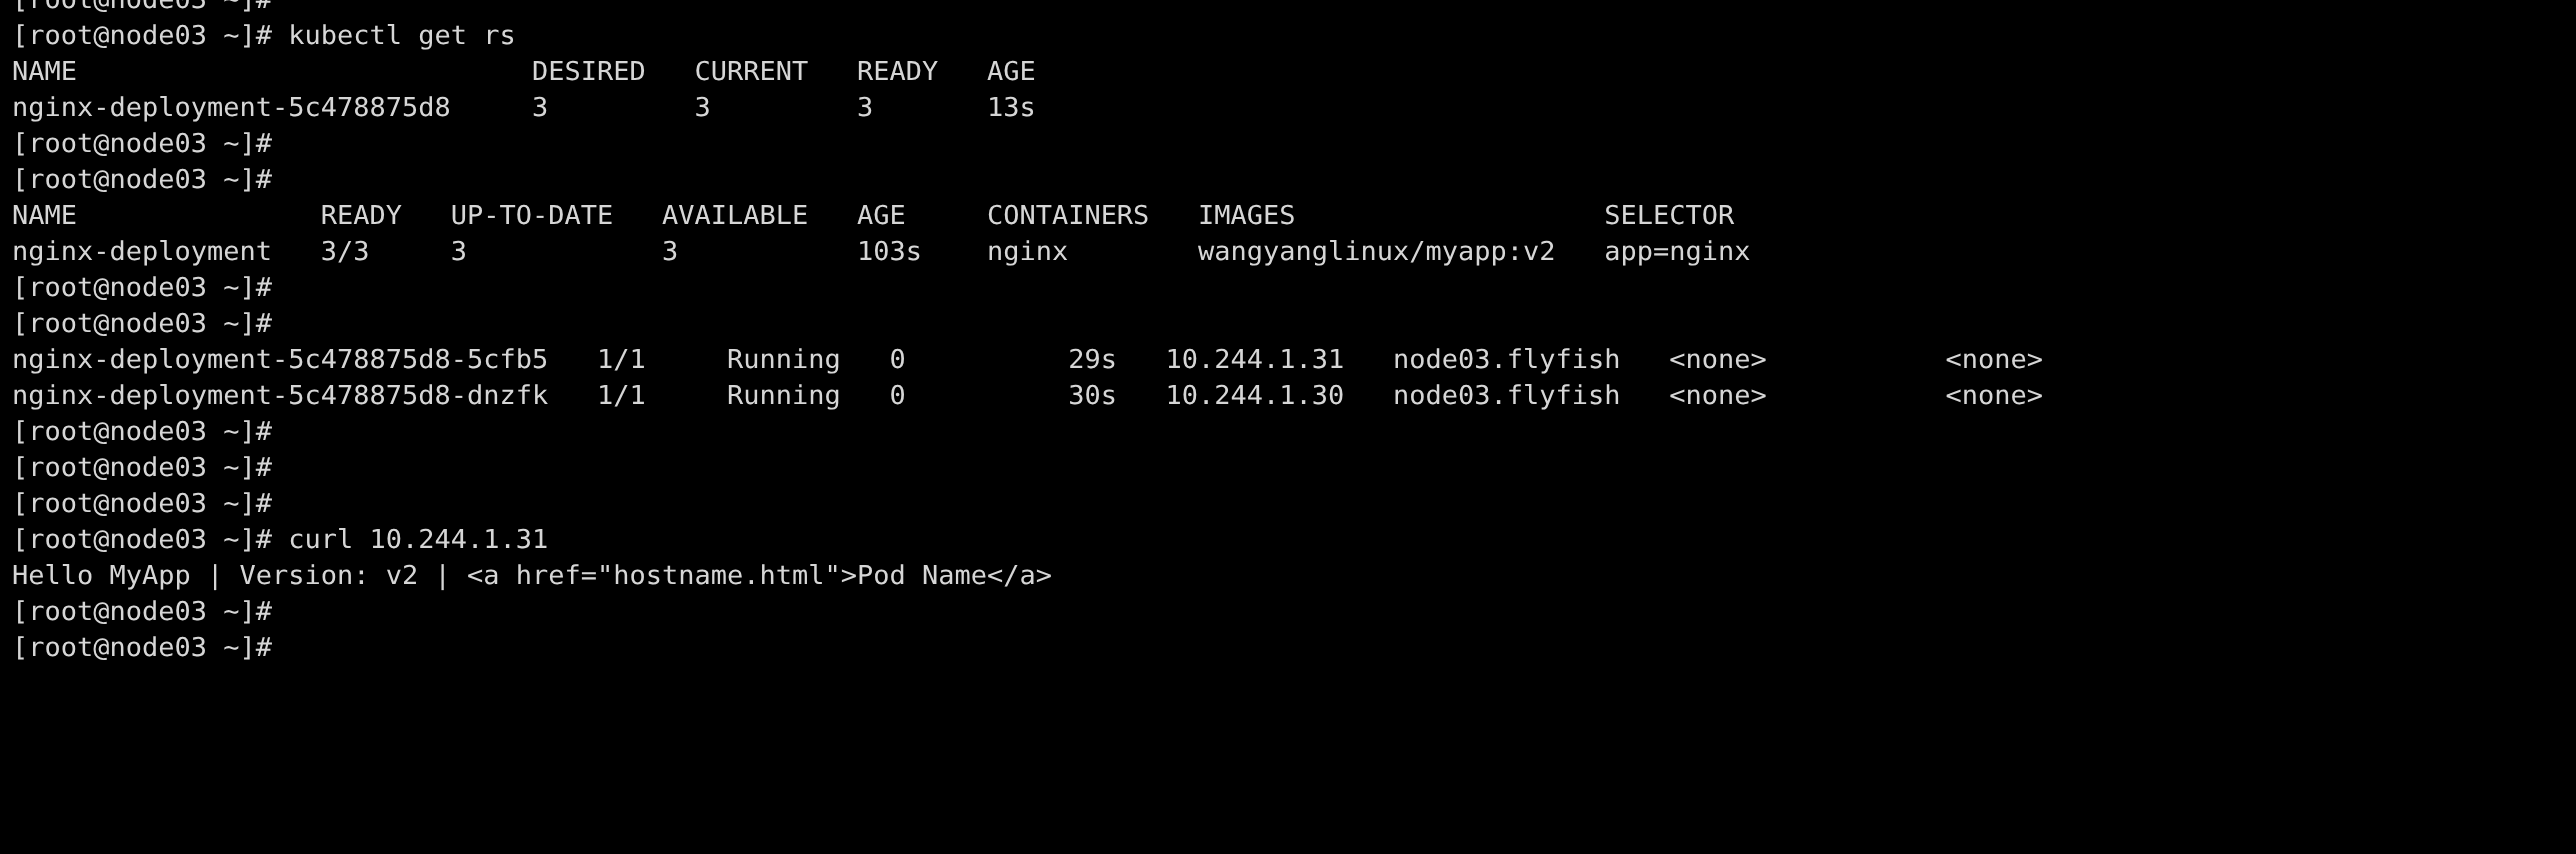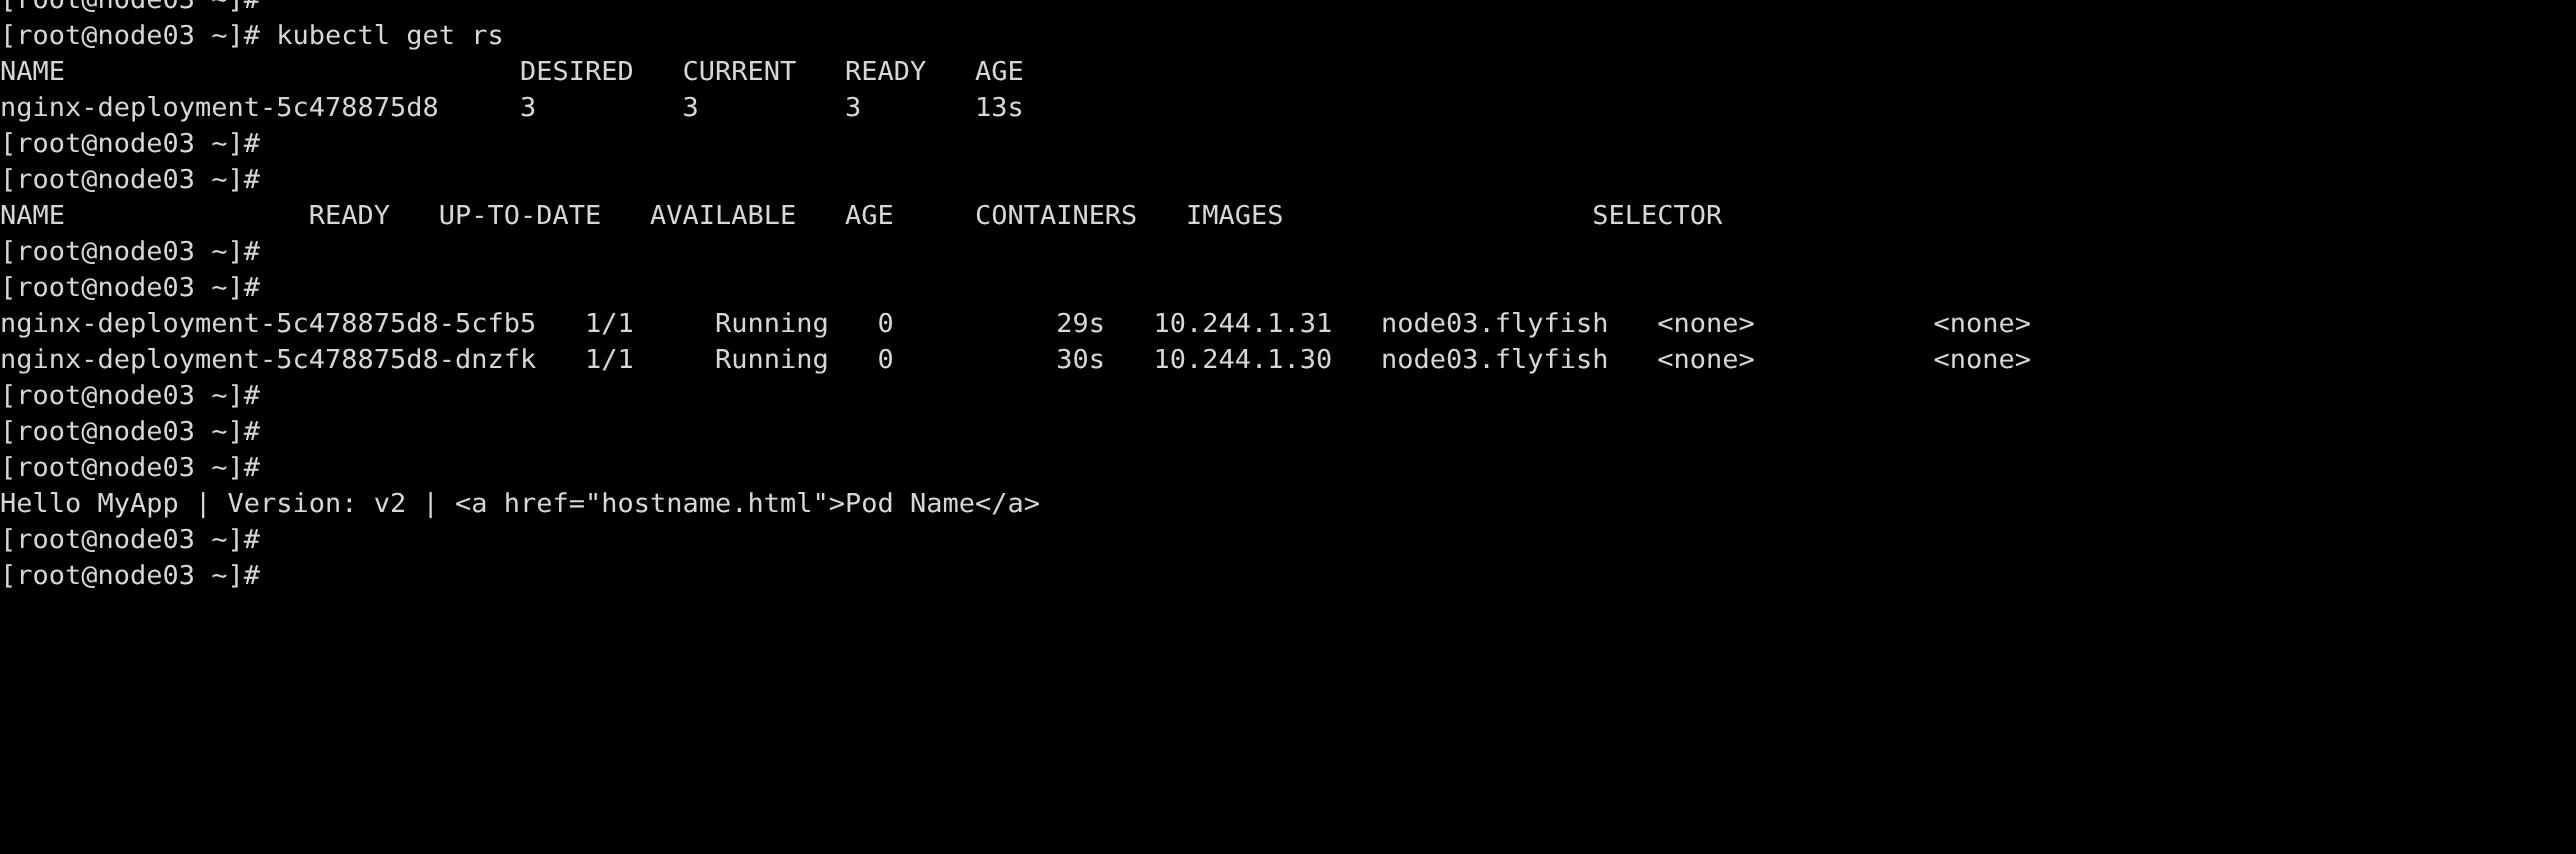--- a/index.html
+++ b/index.html
@@ -35,21 +35,21 @@
   .line {
     display: block;
     height: 36px;
     line-height: 36px;
     font-size: 26px;
     letter-spacing: 0px;
     color: #d6d6d6;
     white-space: pre;
     font-family: "DejaVu Sans Mono", "Liberation Mono", monospace;
     font-stretch: condensed;
-    padding-left: 0px;
+    padding-left: 12px;
     text-rendering: geometricPrecision;
   }
 
   
   .line > .txt {
     display: inline-block;
     transform: scaleX(1.038);
     transform-origin: left center;
   }
 </style>
@@ -59,26 +59,28 @@
 <div id="terminal">
   <div id="screen">
 
     <div class="line"><span class="txt">[root@node03 ~]# </span></div>
     <div class="line"><span class="txt">[root@node03 ~]# kubectl get rs</span></div>
     <div class="line"><span class="txt">NAME                            DESIRED   CURRENT   READY   AGE</span></div>
     <div class="line"><span class="txt">nginx-deployment-5c478875d8     3         3         3       13s</span></div>
     <div class="line"><span class="txt">[root@node03 ~]# </span></div>
     <div class="line"><span class="txt">[root@node03 ~]# </span></div>
     <div class="line"><span class="txt">NAME               READY   UP-TO-DATE   AVAILABLE   AGE     CONTAINERS   IMAGES                   SELECTOR</span></div>
+    <div class="line"><span class="txt">nginx-deployment   3/3     3            3           103s    nginx        wangyanglinux/myapp:v2   app=nginx</span></div>
     <div class="line"><span class="txt">[root@node03 ~]# </span></div>
     <div class="line"><span class="txt">[root@node03 ~]# </span></div>
     <div class="line"><span class="txt">nginx-deployment-5c478875d8-5cfb5   1/1     Running   0          29s   10.244.1.31   node03.flyfish   &lt;none&gt;           &lt;none&gt;</span></div>
     <div class="line"><span class="txt">nginx-deployment-5c478875d8-dnzfk   1/1     Running   0          30s   10.244.1.30   node03.flyfish   &lt;none&gt;           &lt;none&gt;</span></div>
     <div class="line"><span class="txt">[root@node03 ~]# </span></div>
     <div class="line"><span class="txt">[root@node03 ~]# </span></div>
     <div class="line"><span class="txt">[root@node03 ~]# </span></div>
+    <div class="line"><span class="txt">[root@node03 ~]# curl 10.244.1.31</span></div>
     <div class="line"><span class="txt">Hello MyApp | Version: v2 | &lt;a href="hostname.html"&gt;Pod Name&lt;/a&gt;</span></div>
     <div class="line"><span class="txt">[root@node03 ~]# </span></div>
     <div class="line"><span class="txt">[root@node03 ~]# </span></div>
 
   </div>
 </div>
 
 
 </body></html>

